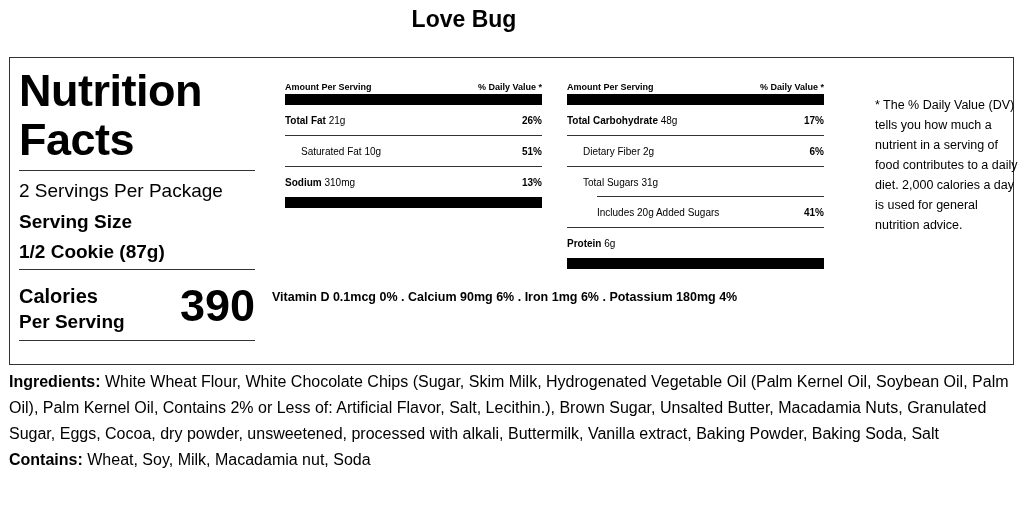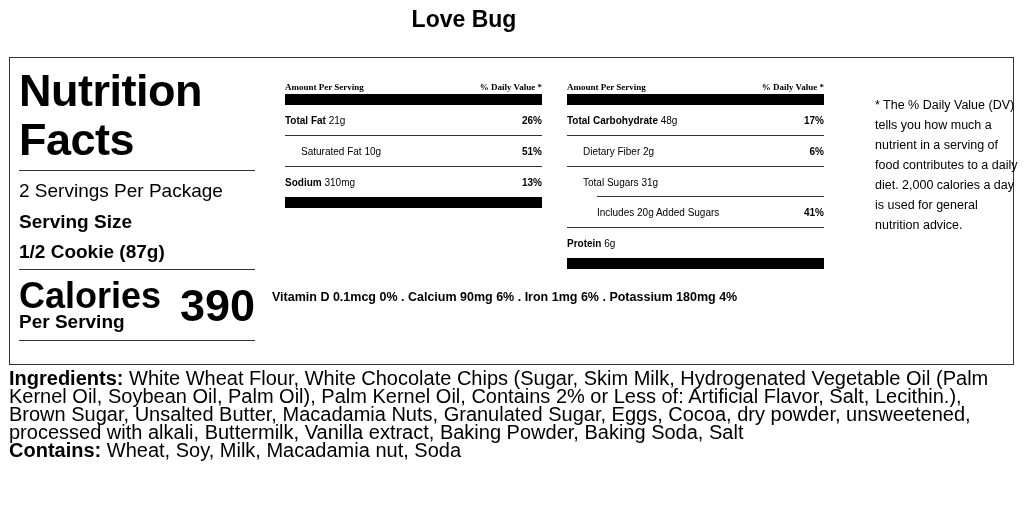--- a/index.html
+++ b/index.html
@@ -6,34 +6,34 @@
   body { width:1024px; height:520px; position:relative; font-family:"Liberation Sans", sans-serif; color:#000; overflow:hidden; }
   .title { position:absolute; left:0; width:928px; top:6px; text-align:center; font-size:23px; font-weight:bold; }
   .panel { position:absolute; left:9px; top:57px; width:1005px; height:308px; border:1px solid #333; box-sizing:border-box; }
   .left { position:absolute; left:9px; top:8px; width:236px; }
   .nf-title { font-size:45px; font-weight:bold; line-height:49px; letter-spacing:-0.5px; }
   .rule { border-top:1.5px solid #333; }
   .servings { font-size:19px; padding-top:9px; height:23px; }
   .ss-label { font-size:19px; font-weight:bold; padding-top:8px; height:24px; }
   .ss-value { font-size:19px; font-weight:bold; padding-top:6px; height:28px; }
   .cal-row { position:relative; height:70px; }
-  .cal-label { position:absolute; left:0; top:12px; font-size:36px; font-weight:bold; line-height:28px; }
+  .cal-label { position:absolute; left:0; top:12px; font-size:20px; font-weight:bold; line-height:28px; }
   .cal-sub { position:absolute; left:0; top:41px; font-size:19px; font-weight:bold; }
   .cal-value { position:absolute; right:0; top:12px; font-size:45px; font-weight:bold; line-height:48px; }
   .col { position:absolute; top:24px; width:257px; }
-  .col-head { display:flex; justify-content:space-between; font-size:9px; font-weight:bold; height:12px;font-family:Liberation Serif, serif; }
+  .col-head { display:flex; justify-content:space-between; font-size:9px; font-weight:bold; height:12px; }
   .thick { height:11px; background:#000; }
   .row { display:flex; justify-content:space-between; align-items:center; height:30px; font-size:10px; border-bottom:1px solid #333; }
   .row.last { border-bottom:none; }
   .row .dv { font-weight:bold; }
   .indent1 { padding-left:16px; }
   .indent2 { padding-left:30px; }
   .vit { position:absolute; left:262px; top:232px; font-size:12.5px; font-weight:bold; }
   .footnote { position:absolute; left:853px; top:37px; width:150px; font-size:12.5px; line-height:20px;margin-left:12px; }
-  .ingr { position:absolute; left:9px; top:369px; width:1006px; font-size:20px; line-height:18px; }
+  .ingr { position:absolute; left:9px; top:369px; width:1006px; font-size:16px; line-height:26px; }
   .ingr b { font-weight:bold; }
 </style>
 </head>
 <body>
 
 <div class="title">Love Bug</div>
 
 <div class="panel">
   <div class="left">
     <div class="nf-title">Nutrition</div>

